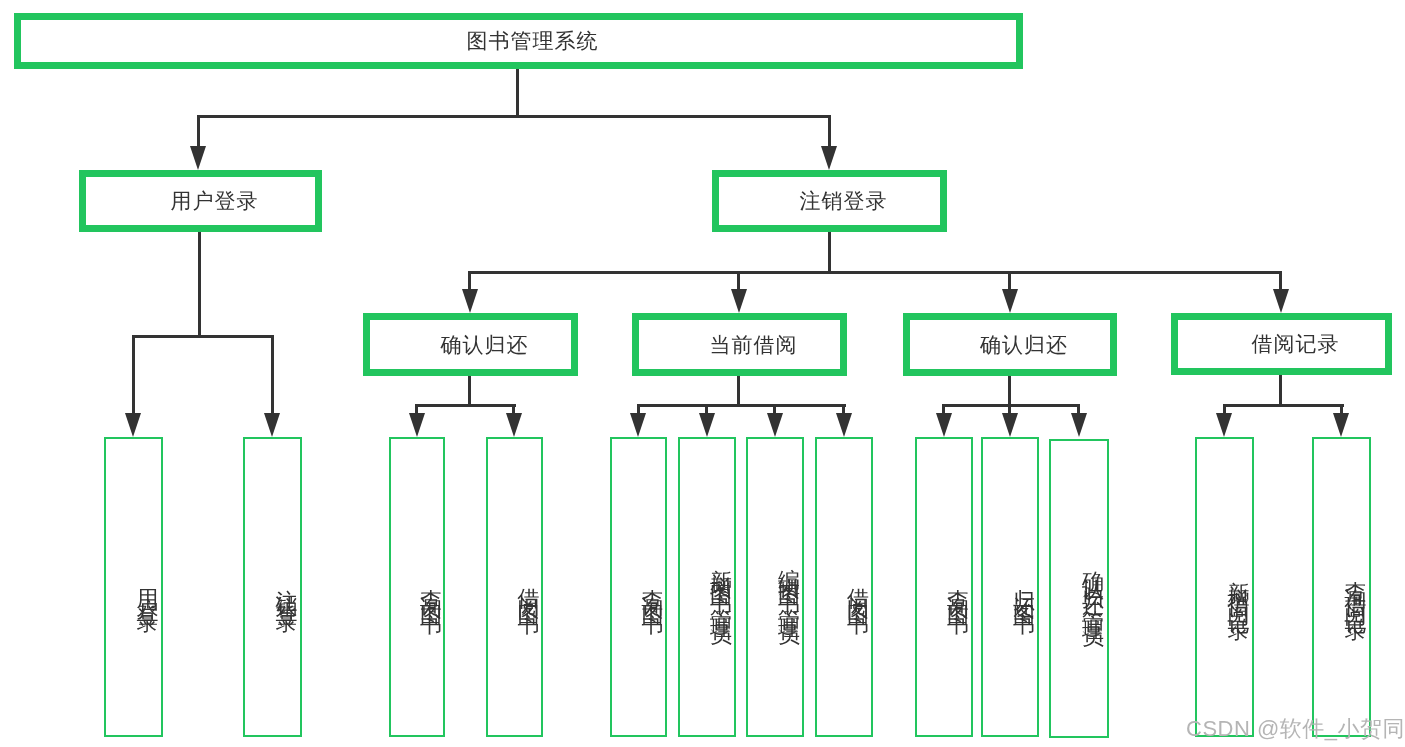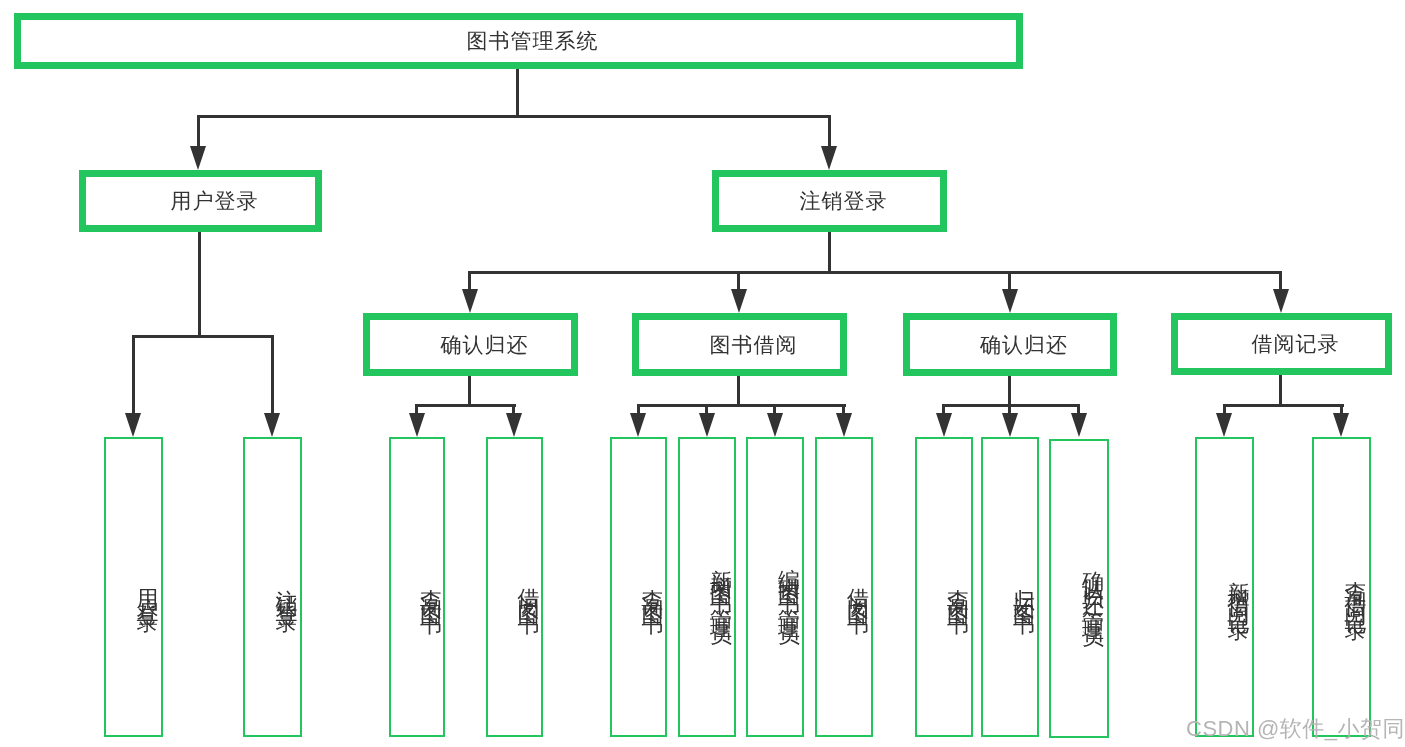--- a/index.html
+++ b/index.html
@@ -126,21 +126,21 @@
     <span class="hlabel">用户登录</span>
   </div>
   <div class="box" style="left:712px;top:170px;width:235px;height:62px;">
     <span class="hlabel">注销登录</span>
   </div>
 
   <div class="box" style="left:363px;top:313px;width:215px;height:63px;">
     <span class="hlabel">确认归还</span>
   </div>
   <div class="box" style="left:632px;top:313px;width:215px;height:63px;">
-    <span class="hlabel">图书借阅</span>
+    <span class="hlabel">当前借阅</span>
   </div>
   <div class="box" style="left:903px;top:313px;width:214px;height:63px;">
     <span class="hlabel">确认归还</span>
   </div>
   <div class="box" style="left:1171px;top:313px;width:221px;height:62px;">
     <span class="hlabel">借阅记录</span>
   </div>
 
   <div class="box leaf" style="left:104px;top:437px;width:59px;height:300px;">
     <span class="vtext">用户登录</span>

